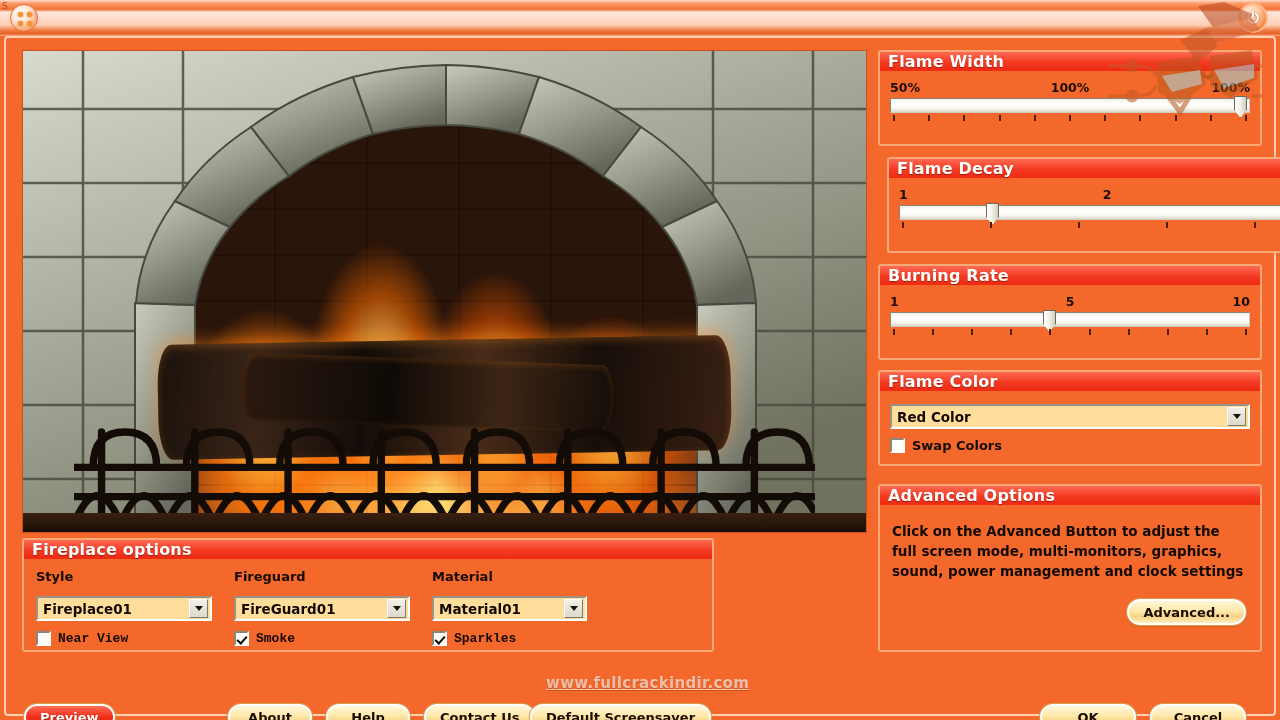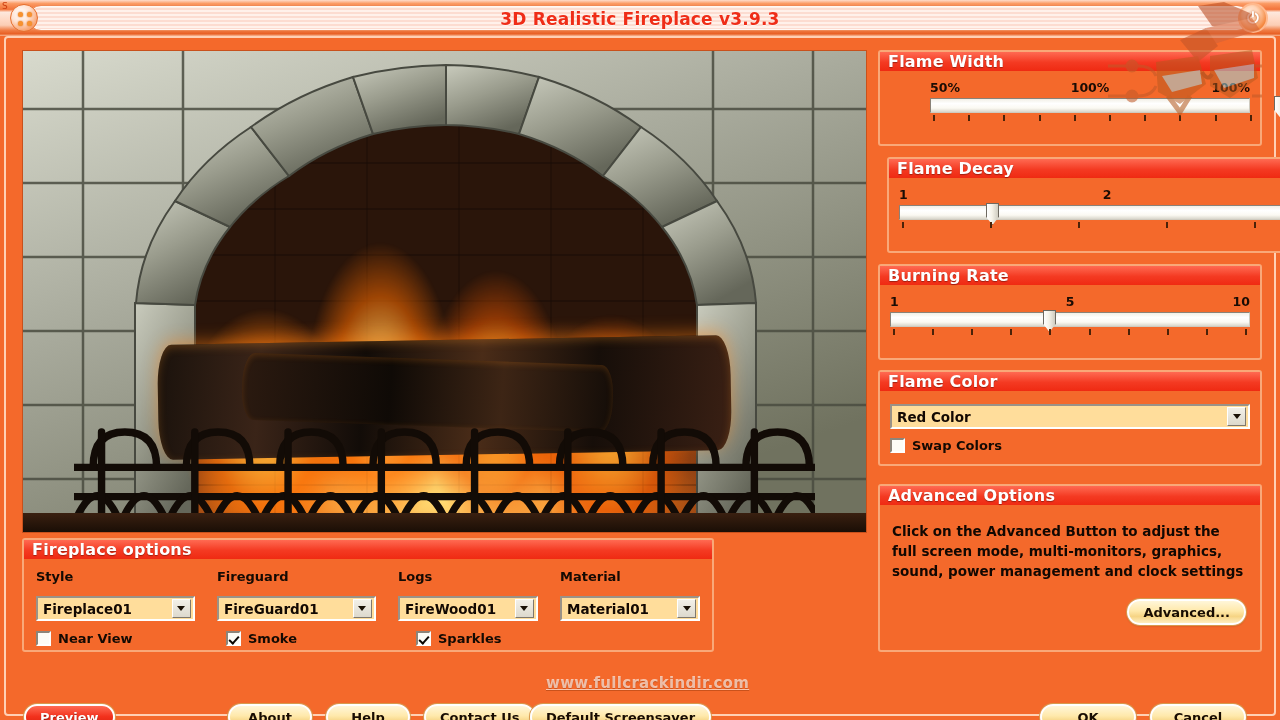--- a/index.html
+++ b/index.html
@@ -285,23 +285,20 @@
     text-decoration: underline;
   }
 </style>
 </head>
 <body>
 
 <div id="app-window">
 
   <div id="title-bar">
     <div id="title-corner-note">S</div>
-    <div id="title-bar-inner">
-      <div id="title-text">3D Realistic Fireplace v3.9.3</div>
-    </div>
     <div id="title-cap-left">
       <span class="dot d1"></span>
         <span class="dot d2"></span>
       <span class="dot d3"></span>
         <span class="dot d4"></span>
     </div>
     <div id="power-button">⏻</div>
   </div>
 
   <div id="body-shell">
@@ -376,21 +373,21 @@
               <path d="M26 112 V24 M114 112 V24 M202 112 V24 M290 112 V24 M378 112 V24 M466 112 V24 M554 112 V24 M642 112 V24"></path>
             </g>
           </svg>
         </div>
         <div class="fp-hearth"></div>
       </div>
     </div>
 
     <div class="group" style="left:872px; top:12px; width:384px; height:96px;">
       <div class="group-title">Flame Width</div>
-      <div class="group-body" style="padding:9px 10px 0 10px;margin-left:40px;">
+      <div class="group-body" style="padding:9px 10px 0 10px;">
         <div class="slider-labels">
           <span class="sl-min">50%</span>
           <span class="sl-mid">100%</span>
           <span class="sl-max">100%</span>
         </div>
         <div class="slider-track-wrap">
           <div class="slider-track"></div>
           <div class="slider-thumb" style="left: 344px;"></div>
         </div>
         <div class="slider-ticks">
@@ -500,39 +497,30 @@
           <div style="width:176px;">
             <div class="field-label">Fireguard</div>
             <div class="combo">
               <span class="combo-value">FireGuard01</span>
               <span class="combo-arrow">
                   <b></b>
                 </span>
             </div>
           </div>
           <div style="width:155px;">
-            <div class="field-label">Logs</div>
-            <div class="combo">
-              <span class="combo-value">FireWood01</span>
-              <span class="combo-arrow">
-                  <b></b>
-                </span>
-            </div>
-          </div>
-          <div style="width:155px;">
             <div class="field-label">Material</div>
             <div class="combo">
               <span class="combo-value">Material01</span>
               <span class="combo-arrow">
                   <b></b>
                 </span>
             </div>
           </div>
         </div>
-        <div style="display:flex; gap:14px; margin-top:10px;">
+        <div style="display:flex; gap:22px; margin-top:10px;font-family:Liberation Mono, monospace;">
           <div style="width:176px;">
             <div class="checkrow">
               <span class="checkbox"></span>
               <span class="ck-label">Near View</span>
             </div>
           </div>
           <div style="width:176px;">
             <div class="checkrow">
               <span class="checkbox checked"></span>
               <span class="ck-label">Smoke</span>

